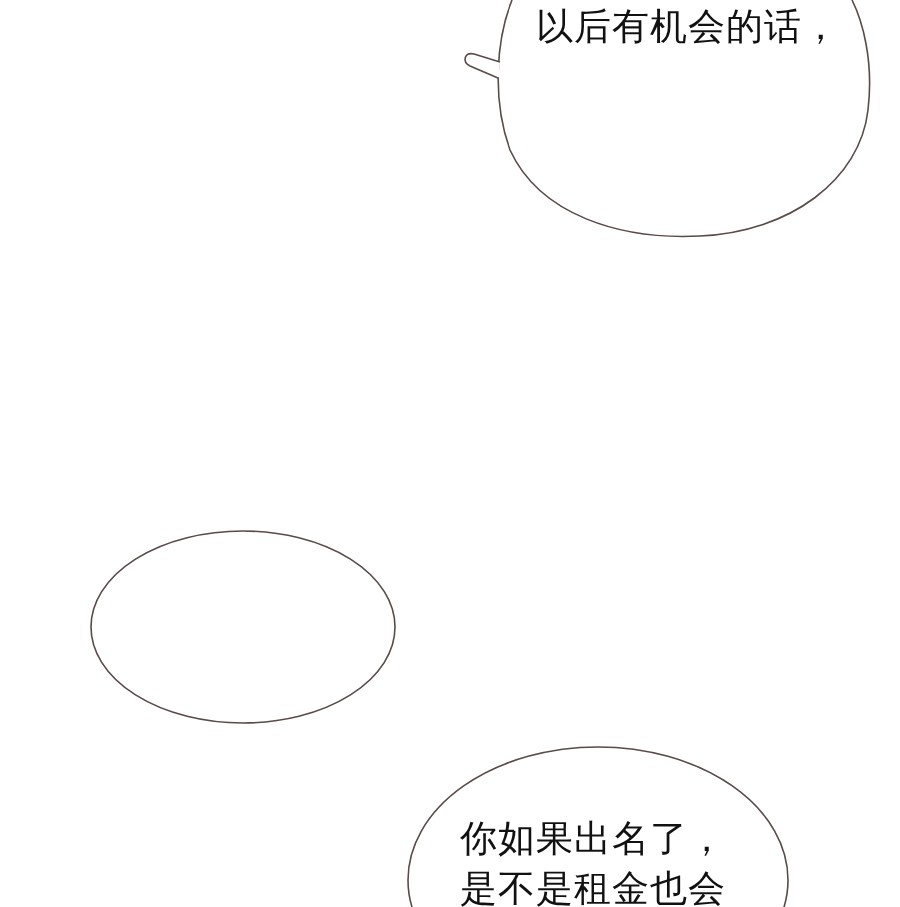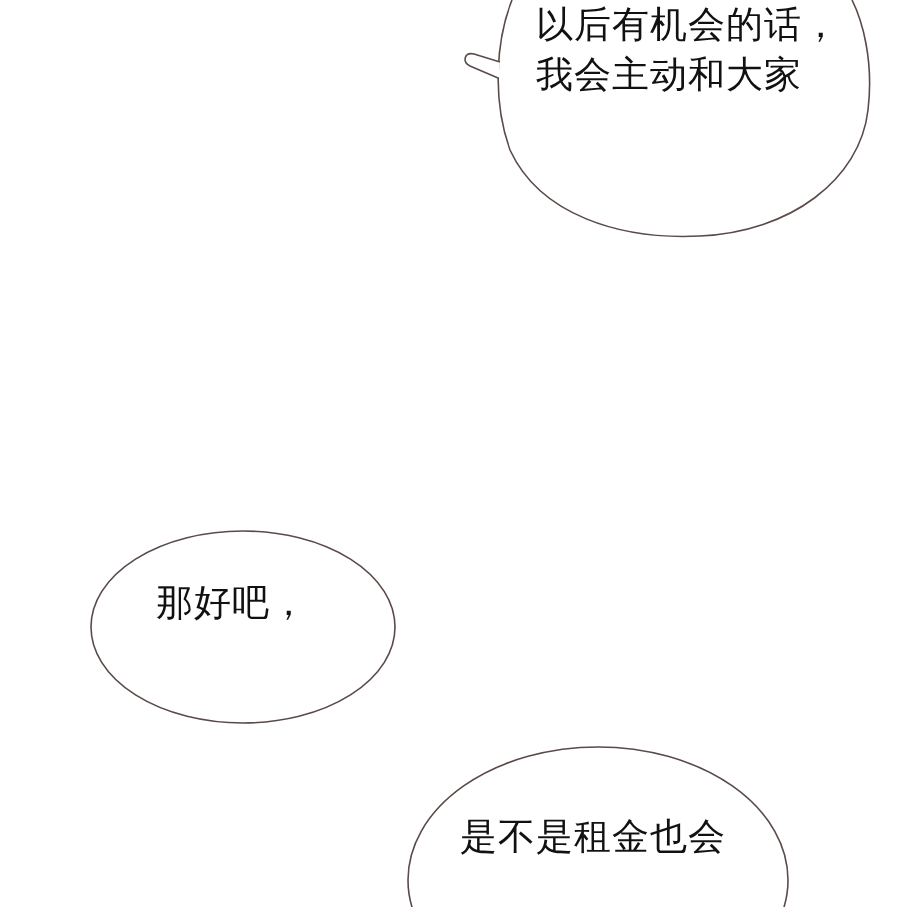--- a/index.html
+++ b/index.html
@@ -23,21 +23,21 @@
       pointer-events: none;
     }
     .bubble-text {
       position: absolute;
       color: #111111;
       font-size: 37px;
       line-height: 50px;
       letter-spacing: 1px;
       white-space: nowrap;
     }
-    .bubble-text div { display: block; font-family: Liberation Mono, monospace; }
+    .bubble-text div { display: block; }
     #text-1 { left: 536px; top: 2px; }
     #text-2 { left: 156px; top: 580px; }
     #text-3 { left: 460px; top: 814px; }
   </style>
 </head>
 <body>
 
 <svg class="bubble-svg" viewBox="0 0 900 907" xmlns="http://www.w3.org/2000/svg">
 
   <g>
@@ -46,22 +46,21 @@
     <line x1="497" y1="63" x2="499" y2="77" stroke="#ffffff" stroke-width="3"></line>
   </g>
 
   <ellipse cx="243" cy="627" rx="152" ry="96" fill="#ffffff" stroke="#5a4a48" stroke-width="1.6"></ellipse>
 
   <ellipse cx="598" cy="880" rx="190" ry="133" fill="#ffffff" stroke="#5a4a48" stroke-width="1.6"></ellipse>
 </svg>
 
 <div id="text-1" class="bubble-text">
   <div>以后有机会的话，</div>
-  <div>我会主动和大家</div>
 </div>
 
 <div id="text-2" class="bubble-text">
-  <div>那好吧，</div>
 </div>
 
 <div id="text-3" class="bubble-text">
+  <div>你如果出名了，</div>
   <div>是不是租金也会</div>
 </div>
 
 </body></html>

